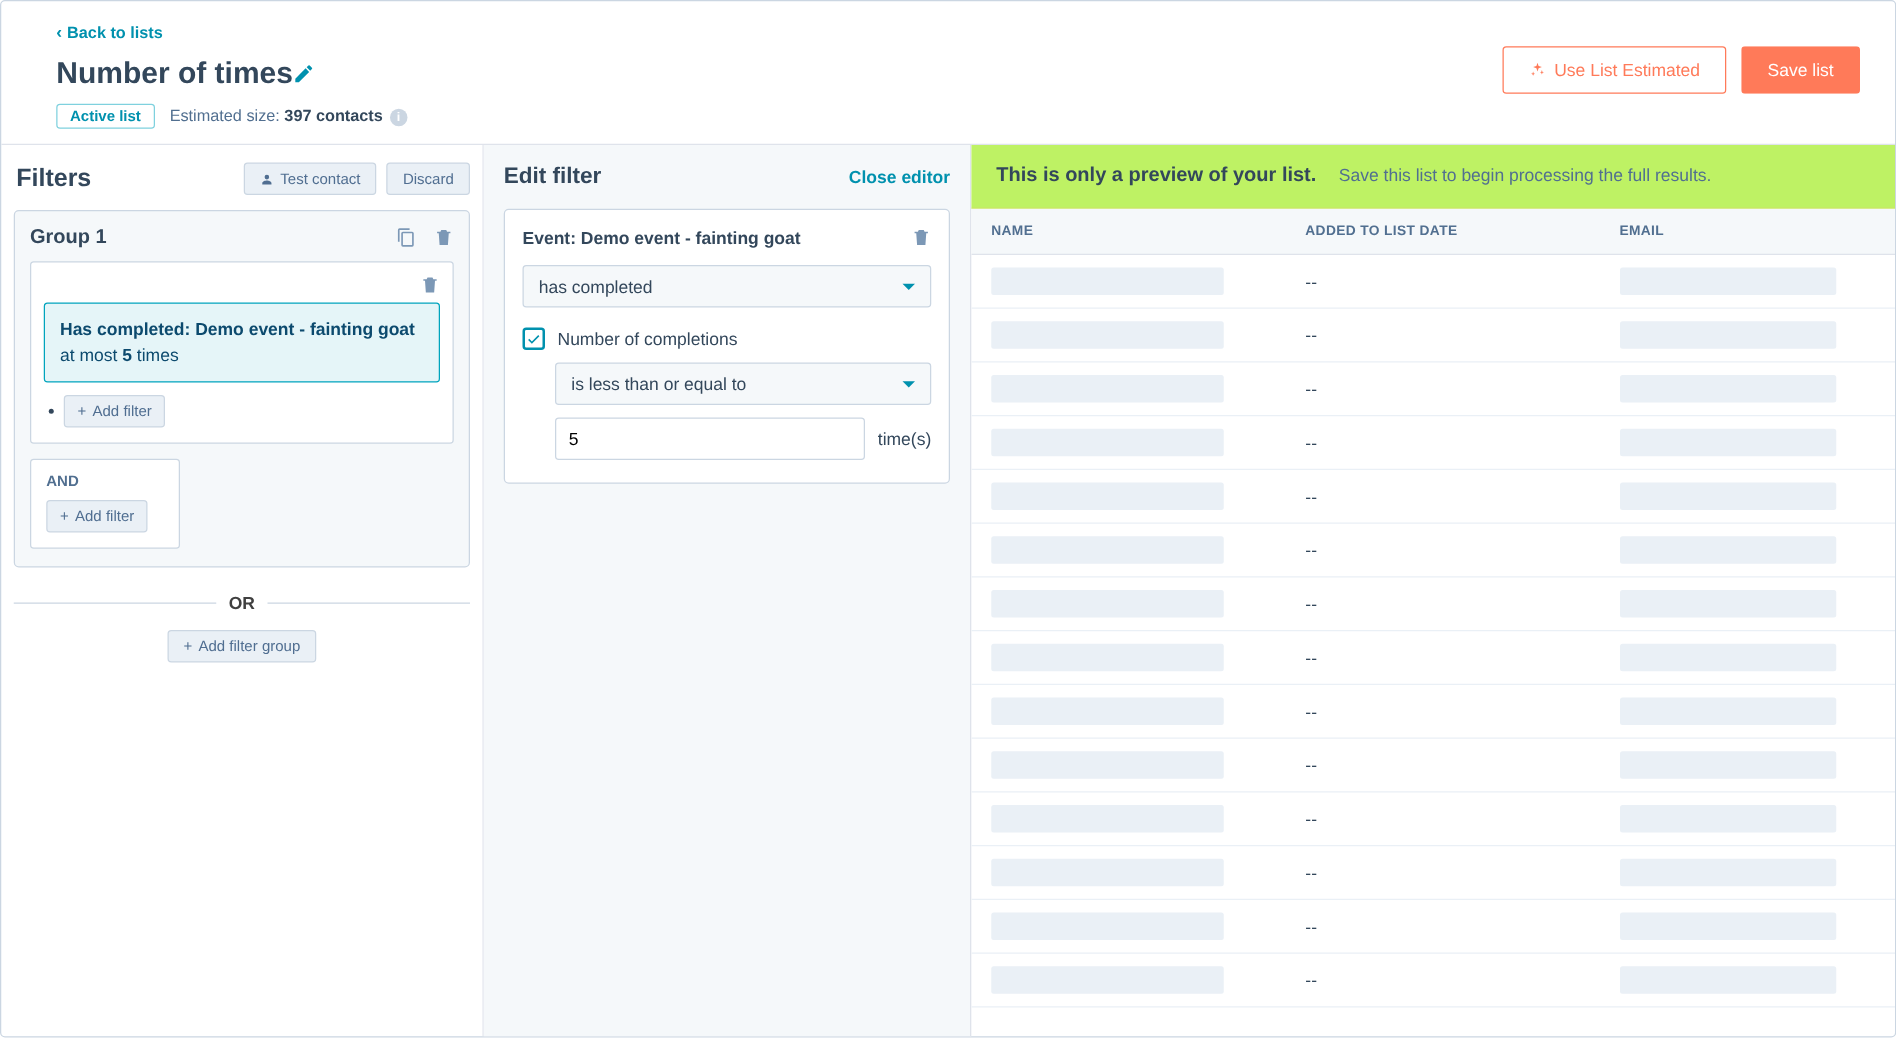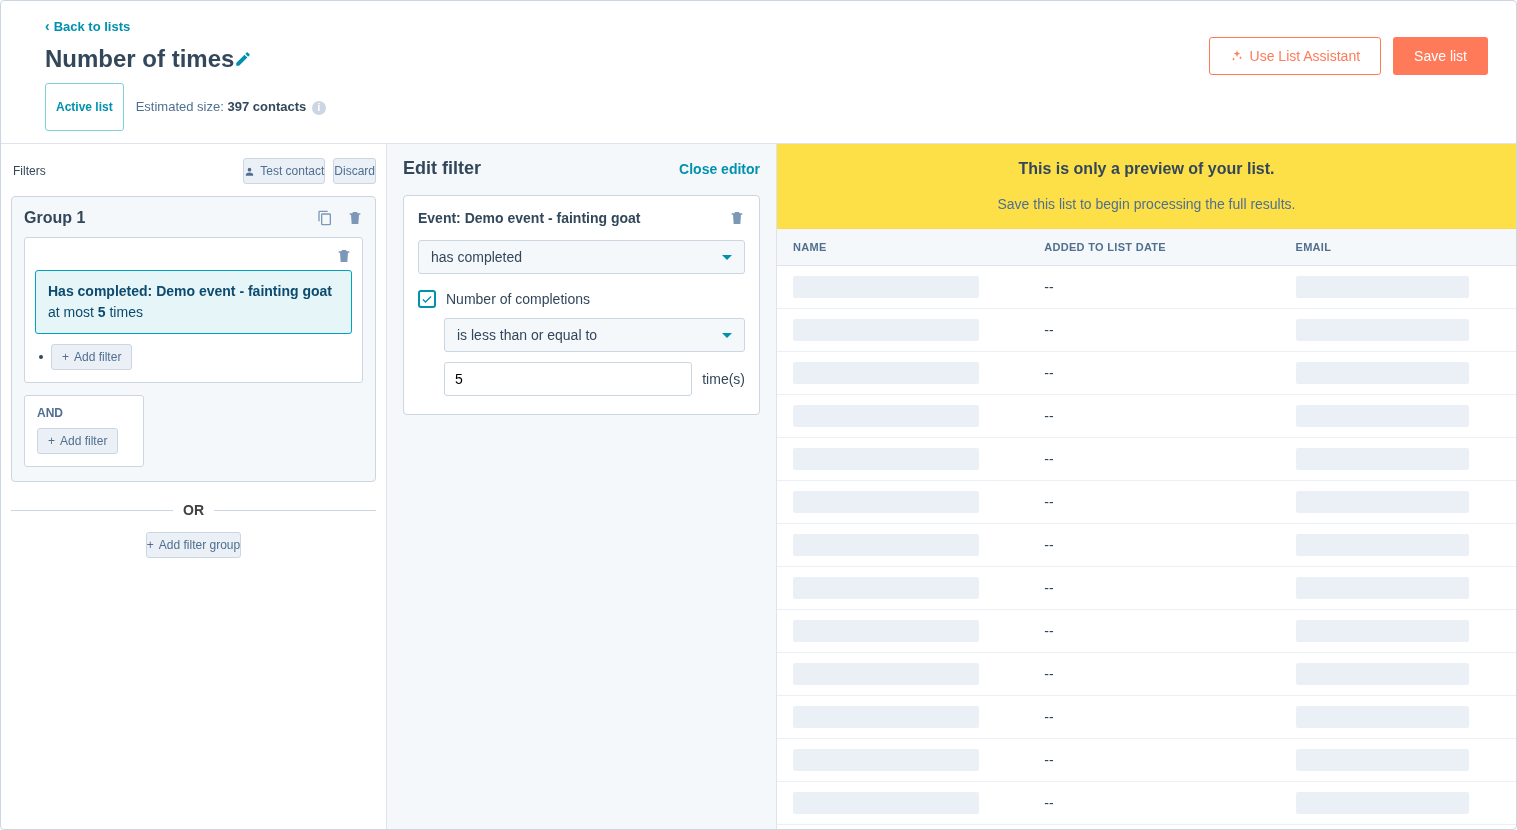--- a/index.html
+++ b/index.html
@@ -51,21 +51,21 @@
   margin-top: 10px;
   display: flex;
   align-items: center;
   gap: 12px;
   font-size: 13px;
 }
 .pill-active {
   border: 1px solid #7fd1de;
   color: #0091ae;
   background: #fff;
-  padding: 16px 10px;
+  padding: 2px 10px;
   border-radius: 3px;
   font-weight: 600;
   font-size: 12px;
 }
 .est-size { color: #516f90; }
 .est-size b { color: #33475b; }
 .info-circle {
   display: inline-flex;
   width: 14px; height: 14px;
   border-radius: 50%;
@@ -115,28 +115,28 @@
   border-right: 1px solid #dfe3eb;
   padding: 14px 10px 0 10px;
   overflow-y: auto;
 }
 .filters-head {
   display: flex;
   justify-content: space-between;
   align-items: center;
   padding: 0 0 12px 2px;
 }
-.filters-title { font-size: 12px; font-weight: 400; }
+.filters-title { font-size: 20px; font-weight: 700; }
 .filters-head-btns { display: flex; gap: 8px; }
 .btn-gray-sm {
   background: #eaf0f6;
   color: #506e91;
   border: 1px solid #cbd6e2;
   border-radius: 3px;
-  padding: 5px 0;
+  padding: 5px 12px;
   font-size: 12px;
   cursor: pointer;
   display: inline-flex;
   align-items: center;
   gap: 5px;
 }
 .group-card {
   border: 1px solid #cbd6e2;
   border-radius: 4px;
   background: #f5f8fa;
@@ -304,28 +304,27 @@
 .times-label { font-size: 14px; color: #33475b; }
 
 
 .preview-panel {
   flex: 1;
   display: flex;
   flex-direction: column;
   overflow: hidden;
 }
 .preview-banner {
-  background: #fde047;
+  background: #bef264;
   border-bottom: 1px solid #f5c26b44;
   padding: 16px 20px;
   display: flex;
-  align-items: center;
+  align-items: flex-start;
   gap: 18px;
   font-size: 14px;
-  flex-direction: column;
 }
 .preview-banner .strong { font-weight: 700; font-size: 16px; color: #33475b; }
 .preview-banner .sub { color: #516f90; }
 .table-wrap { flex: 1; overflow: auto; }
 table {
   width: 100%;
   border-collapse: collapse;
   table-layout: fixed;
 }
 thead th {
@@ -378,21 +377,21 @@
         <b>397 contacts</b>
         <span class="info-circle">i</span>
       </span>
     </div>
   </div>
   <div class="header-right">
     <button class="btn btn-outline-orange">
       <svg class="sparkle-icon" viewBox="0 0 24 24">
           <path fill="currentColor" d="M12 2l1.5 4.5L18 8l-4.5 1.5L12 14l-1.5-4.5L6 8l4.5-1.5L12 2zm6 10l.9 2.7L21 15l-2.1.9L18 18l-.9-2.1L15 15l2.1-.3L18 12zM6 14l.9 2.7L9 17l-2.1.9L6 20l-.9-2.1L3 17l2.1-.3L6 14z"></path>
         </svg>
-      <span>Use List Assistant</span>
+      <span>Use List Estimated</span>
     </button>
     <button class="btn btn-orange">
       <span>Save list</span>
     </button>
   </div>
 </div>
 
 <div class="body">
 
   <div class="filters-panel">

